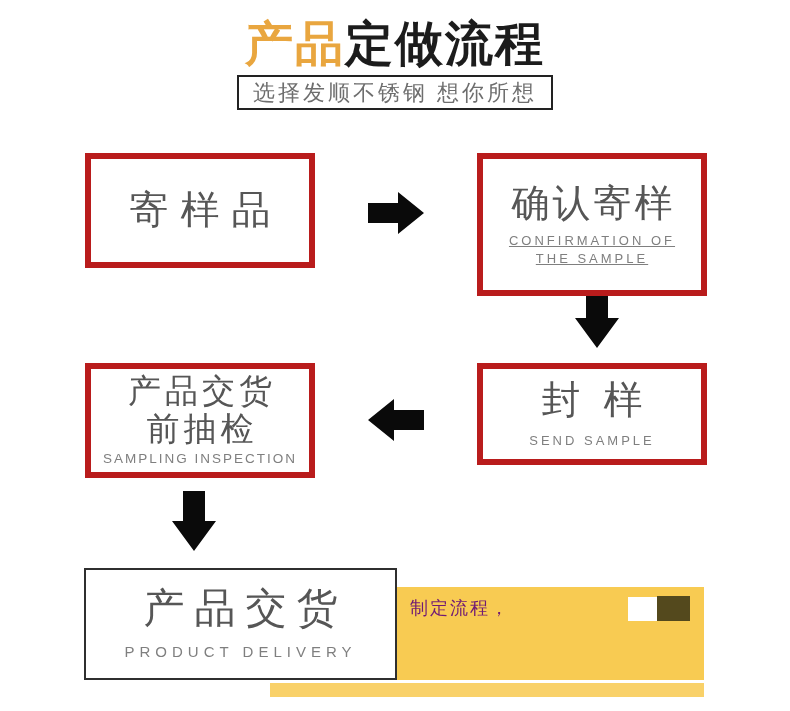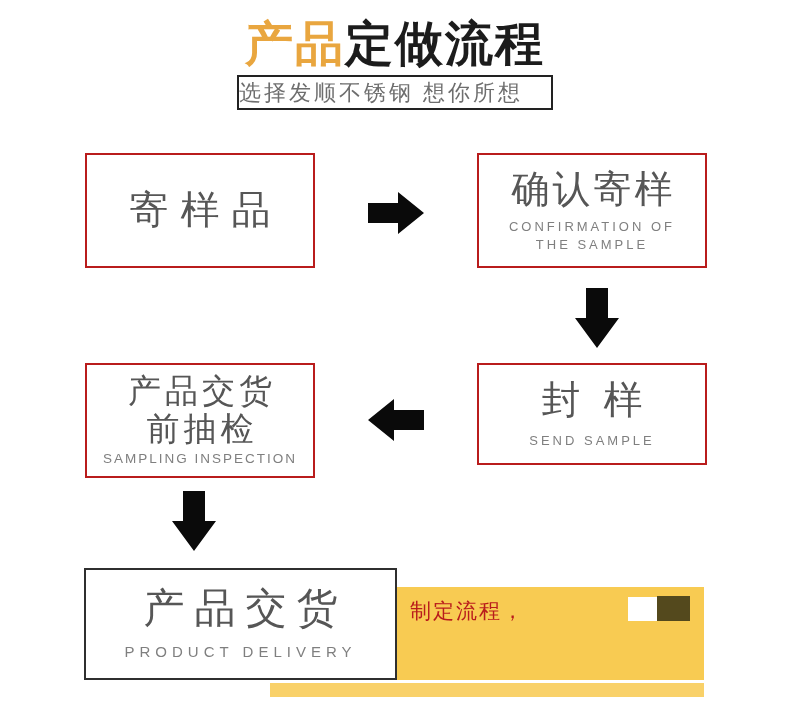--- a/index.html
+++ b/index.html
@@ -14,35 +14,35 @@
     font-family:"Liberation Sans","DejaVu Sans",sans-serif;
   }
   
   .title{
     position:absolute;left:0;top:14px;width:100%;text-align:center;
     font-size:48px;font-weight:600;letter-spacing:2px;color:#1c1c1c;line-height:1.25;
   }
   .title .gold{color:var(--accent-gold,#E9A63F);}
   .subtitle-box{
     position:absolute;left:237px;top:75px;width:316px;height:35px;box-sizing:border-box;
-    border:2px solid #222;background:#fff;display:flex;align-items:center;
+    border:2px solid #222;background:#fff;display:flex;align-items:center;justify-content:center;
     font-size:22px;color:#6e6e6e;letter-spacing:3px;white-space:nowrap;
   }
   
   .step-box{
-    position:absolute;box-sizing:border-box;border:2px solid #b91c1c;background:#fff;
+    position:absolute;box-sizing:border-box;border:6px solid #b91c1c;background:#fff;
     display:flex;flex-direction:column;align-items:center;justify-content:center;text-align:center;
     z-index:2;
   }
   .zh{color:#565656;line-height:1.15;}
   .en{color:#7f7f7f;font-size:13px;letter-spacing:3px;margin-top:9px;line-height:1.35;white-space:nowrap;}
-  .en span{display:block;}
+  .en span{display:block;text-decoration:underline;}
   #box-send{left:85px;top:153px;width:230px;height:115px;}
   #box-send .zh{font-size:39px;letter-spacing:12px;padding-left:12px;}
-  #box-confirm{left:477px;top:153px;width:230px;height:115px;}
+  #box-confirm{left:477px;top:153px;width:230px;height:143px;}
   #box-confirm .zh{font-size:38px;letter-spacing:3px;padding-left:3px;}
   #box-confirm .en{margin-top:7px;}
   #box-seal{left:477px;top:363px;width:230px;height:102px;}
   #box-seal .zh{font-size:39px;letter-spacing:6px;padding-left:6px;}
   #box-inspect{left:85px;top:363px;width:230px;height:115px;}
   #box-inspect .zh{font-size:33px;letter-spacing:4px;padding-left:4px;}
   #box-inspect .zh span{display:block;}
   #box-inspect .en{margin-top:2px;letter-spacing:2px;font-size:13.5px;}
   #box-delivery{left:84px;top:568px;width:313px;height:112px;border:2px solid #2f2f2f;z-index:3;}
   #box-delivery .zh{font-size:41px;letter-spacing:10px;padding-left:10px;}
@@ -53,22 +53,22 @@
   #arrow-1{left:368px;top:192px;}
   #arrow-2{left:575px;top:288px;}
   #arrow-3{left:368px;top:399px;}
   #arrow-4{left:172px;top:491px;}
   
   .callout{
     position:absolute;left:392px;top:587px;width:312px;height:93px;
     background:var(--callout-yellow,#F8CB52);z-index:1;
   }
   .callout-text{
-    position:absolute;left:18px;top:8px;color:#b91c1c;
-    font-size:21px;line-height:1.52;letter-spacing:2px;white-space:nowrap;
+    position:absolute;left:18px;top:8px;color:#701a75;
+    font-size:18px;line-height:1.52;letter-spacing:2px;white-space:nowrap;
   }
   .callout-text span{display:block;}
   .deco-white{position:absolute;left:236px;top:10px;width:29px;height:24px;background:#ffffff;}
   .deco-dark{position:absolute;left:265px;top:9px;width:33px;height:25px;background:var(--callout-dark-square,#54491D);}
   
   .strip{
     position:absolute;left:270px;top:683px;width:434px;height:14px;
     background:var(--strip-yellow,#F9D169);z-index:0;
   }
 </style>

